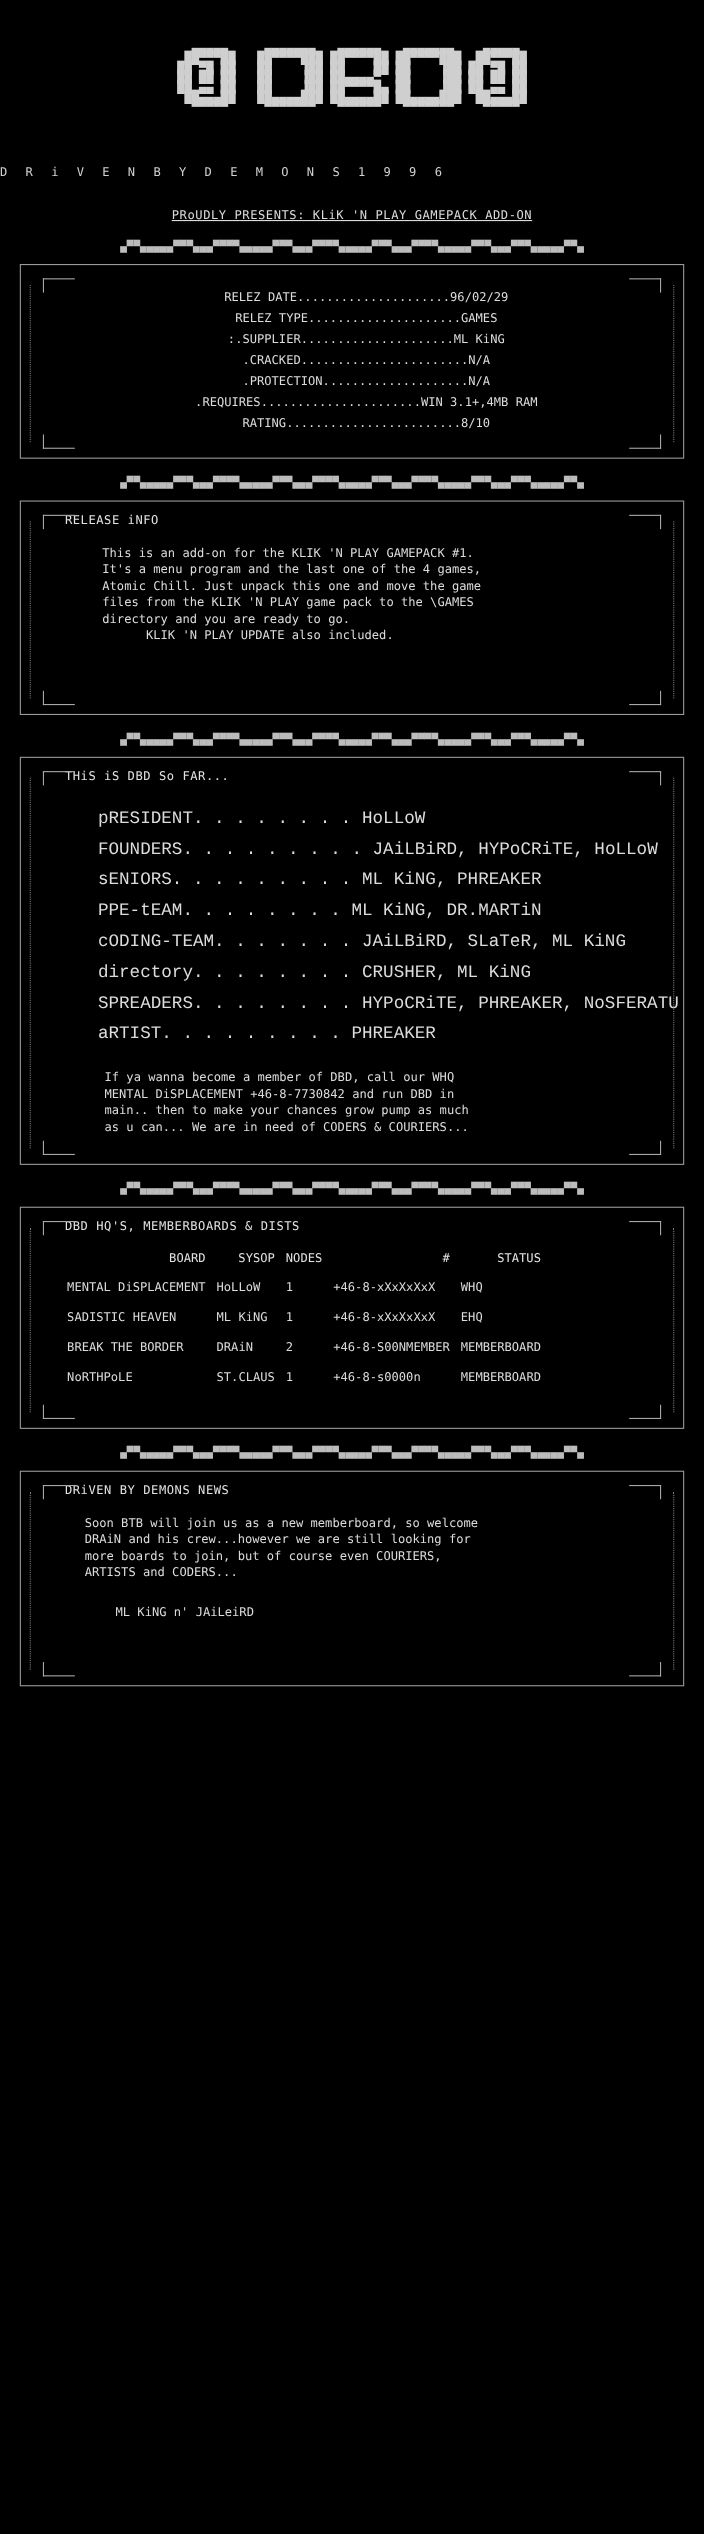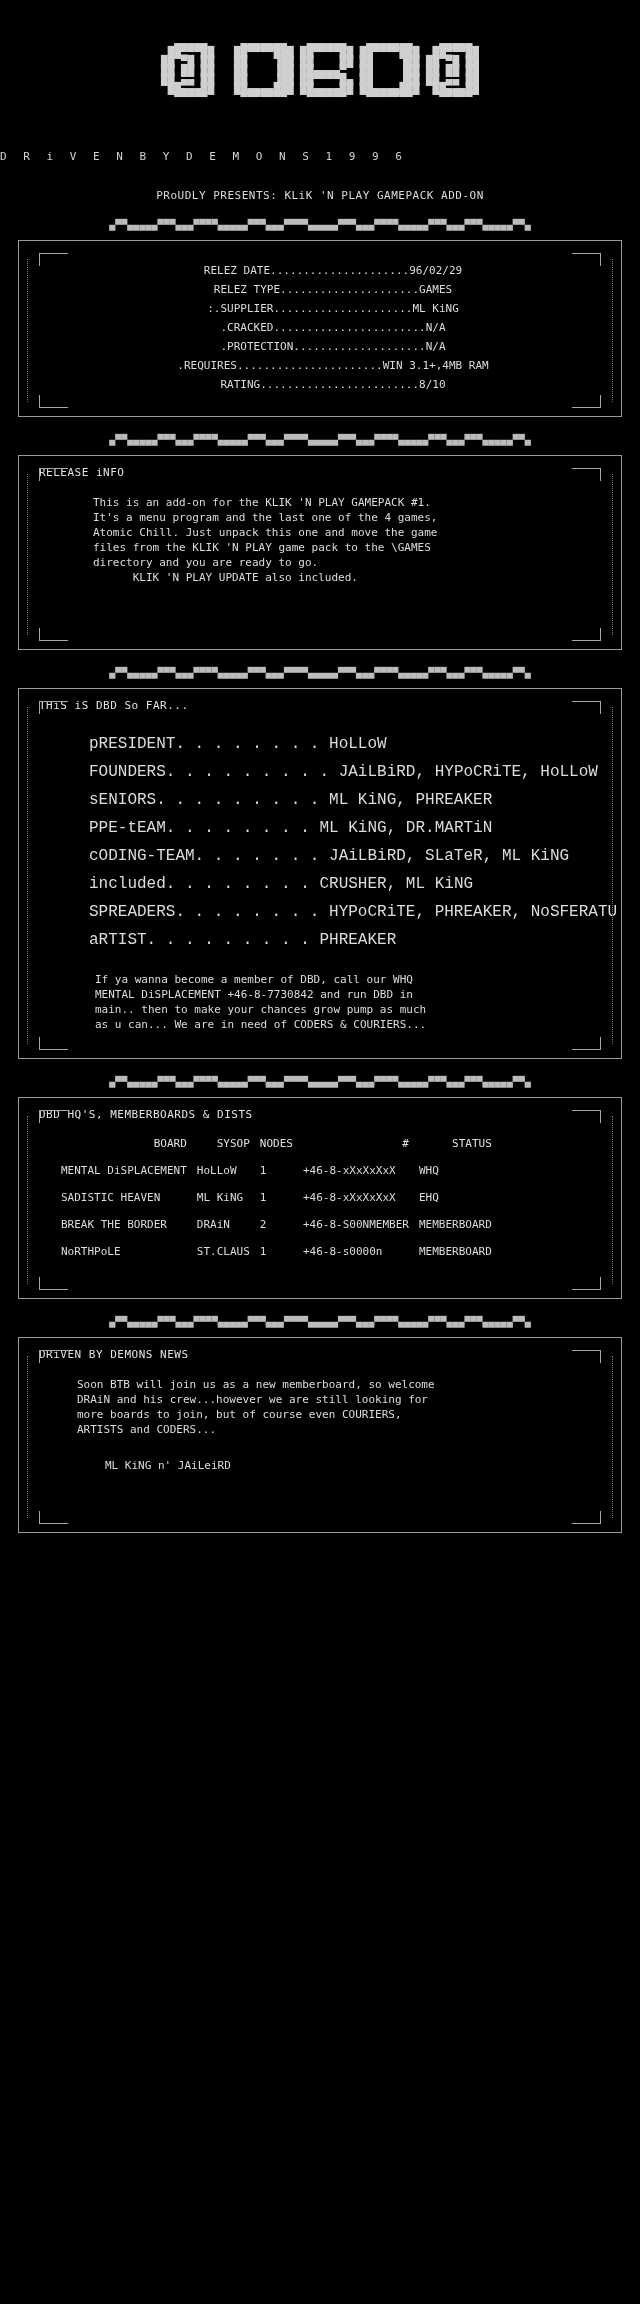--- a/index.html
+++ b/index.html
@@ -30,20 +30,21 @@
     font-size:11px;
     letter-spacing:5px;
     color:#d2d2d2;
   }
   .presents{
     text-align:center;
     margin-top:26px;
     font-size:11px;
     letter-spacing:0.5px;
     color:#dcdcdc;
+    text-decoration:underline;
   }
 
   
   .wave{
     text-align:center;
     color:#bcbcbc;
     font-size:10px;
     line-height:10px;
     white-space:pre;
     margin:18px 0 10px 0;
@@ -70,21 +71,21 @@
     position:absolute;width:28px;height:12px;border-color:#a8a8a8;border-style:solid;
   }
   .box .c-tl{left:20px;top:12px;border-width:1px 0 0 1px;}
   .box .c-tr{right:20px;top:12px;border-width:1px 1px 0 0;}
   .box .c-bl{left:20px;bottom:8px;border-width:0 0 1px 1px;}
   .box .c-br{right:20px;bottom:8px;border-width:0 1px 1px 0;}
 
   .box-title{
     font-size:11px;
     color:#e2e2e2;
-    margin:0 0 6px 6px;
+    margin:0 0 6px 26px;
     letter-spacing:0.5px;
   }
 
   .rows{margin:10px 0 4px 26px;font-size:11px;line-height:19px;color:#dcdcdc;}
   .row{white-space:pre;text-align:center;}
 
   .body-text{
     margin:16px 0 10px 60px;
     font-size:11px;
     line-height:15px;
@@ -191,21 +192,21 @@
     <span class="corner c-tr"></span>
     <span class="corner c-bl"></span>
     <span class="corner c-br"></span>
     <div class="box-title">THiS iS DBD So FAR...</div>
     <div class="credits">
       <div class="credit"><span class="k">pRESIDENT.</span><span> . . . . . . . </span><span>HoLLoW</span></div>
       <div class="credit"><span class="k">FOUNDERS.</span><span> . . . . . . . . </span><span>JAiLBiRD, HYPoCRiTE, HoLLoW</span></div>
       <div class="credit"><span class="k">sENIORS.</span><span> . . . . . . . . </span><span>ML KiNG, PHREAKER</span></div>
       <div class="credit"><span class="k">PPE-tEAM.</span><span> . . . . . . . </span><span>ML KiNG, DR.MARTiN</span></div>
       <div class="credit"><span class="k">cODING-TEAM.</span><span> . . . . . . </span><span>JAiLBiRD, SLaTeR, ML KiNG</span></div>
-      <div class="credit"><span class="k">included.</span><span> . . . . . . . </span><span>CRUSHER, ML KiNG</span></div>
+      <div class="credit"><span class="k">directory.</span><span> . . . . . . . </span><span>CRUSHER, ML KiNG</span></div>
       <div class="credit"><span class="k">SPREADERS.</span><span> . . . . . . . </span><span>HYPoCRiTE, PHREAKER, NoSFERATU</span></div>
       <div class="credit"><span class="k">aRTIST.</span><span> . . . . . . . . </span><span>PHREAKER</span></div>
     </div>
     <div class="note">If ya wanna become a member of DBD, call our WHQ
 MENTAL DiSPLACEMENT +46-8-7730842 and run DBD in
 main.. then to make your chances grow pump as much
 as u can... We are in need of CODERS &amp; COURIERS...</div>
   </div>
 
   <div class="wave">▄▀▀▄▄▄▄▄▀▀▀▄▄▄▀▀▀▀▄▄▄▄▄▀▀▀▄▄▄▀▀▀▀▄▄▄▄▄▀▀▀▄▄▄▀▀▀▀▄▄▄▄▄▀▀▀▄▄▄▀▀▀▄▄▄▄▄▀▀▄</div>

